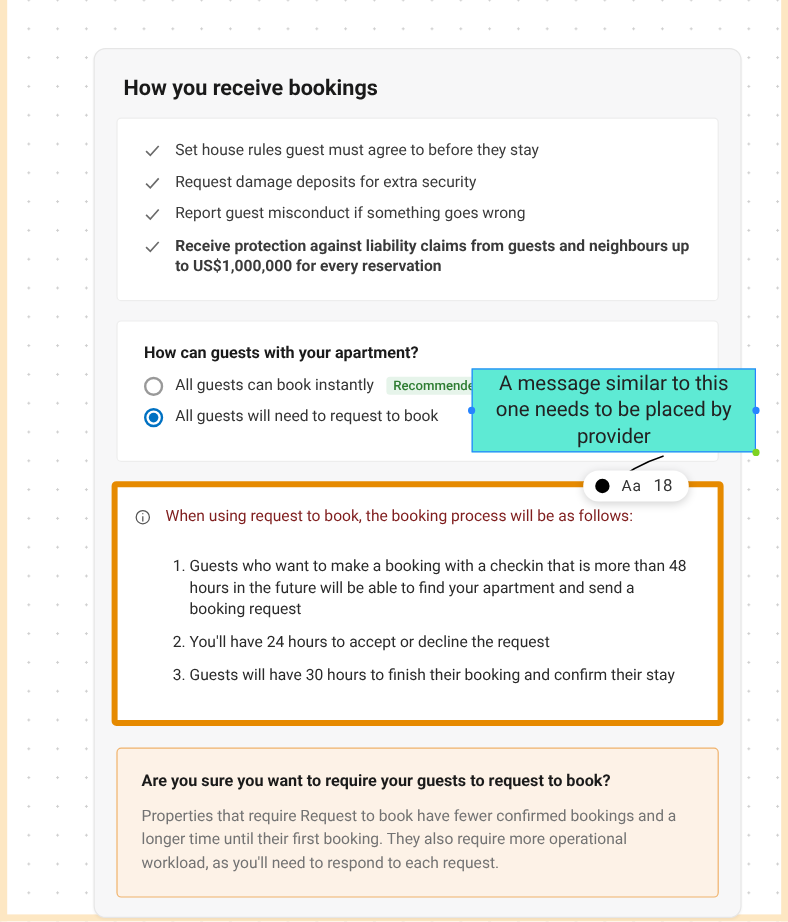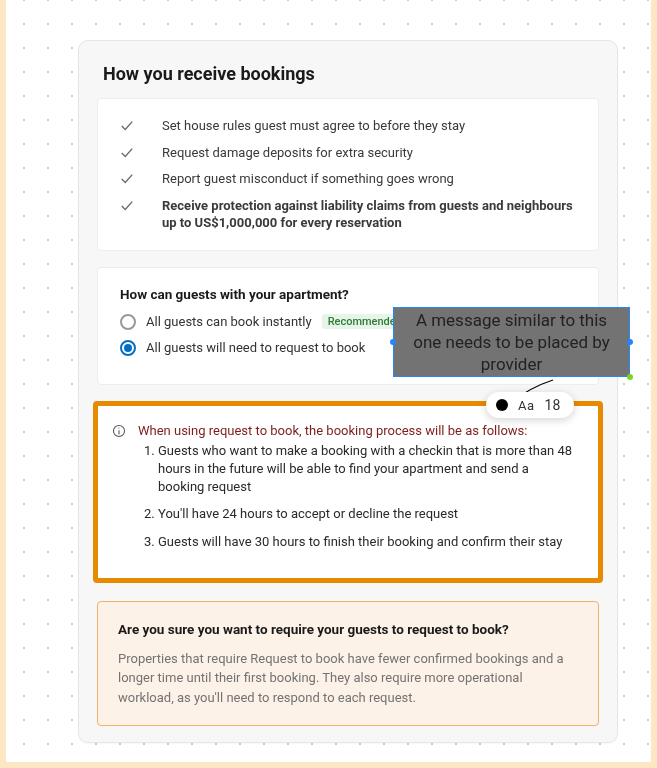--- a/index.html
+++ b/index.html
@@ -53,21 +53,21 @@
     .panel-heading {
       font-size: 13.5px;
       font-weight: 700;
       color: #1a1a1a;
       margin-bottom: 12px;
     }
     .feature-list { list-style: none; }
     .feature-item {
       display: flex;
       align-items: flex-start;
-      gap: 28px;
+      gap: 12px;
       font-size: 13px;
       color: #3a3a3a;
       margin-bottom: 9px;
       line-height: 1.35;
     }
     .feature-item:last-child { margin-bottom: 0; font-weight: bold; }
     .check-icon {
       width: 14px; height: 14px;
       flex-shrink: 0;
       margin-top: 2px;
@@ -122,21 +122,21 @@
       flex-shrink: 0;
       margin-top: 2px;
       color: #555;
     }
     .hp-title {
       font-size: 13px;
       color: #7f1d1d;
       line-height: 1.4;
     }
     .hp-list {
-      margin-top: 2px;
+      margin-top: 24px;
       padding-left: 20px;
       list-style: decimal;
     }
     .hp-list li {
       font-size: 13px;
       color: #2a2a2a;
       line-height: 1.4;
       margin-bottom: 9px;
     }
 
@@ -160,21 +160,21 @@
       line-height: 1.5;
     }
 
     
     .anno-box {
       position: absolute;
       left: 393px;
       top: 307px;
       width: 237px;
       height: 70px;
-      background: #737373;
+      background: #5eead4;
       border: 1px solid #2684ff;
       display: flex;
       align-items: center;
       justify-content: center;
       text-align: center;
       font-size: 17px;
       color: #222;
       line-height: 1.3;
       padding: 0 6px;
     }

